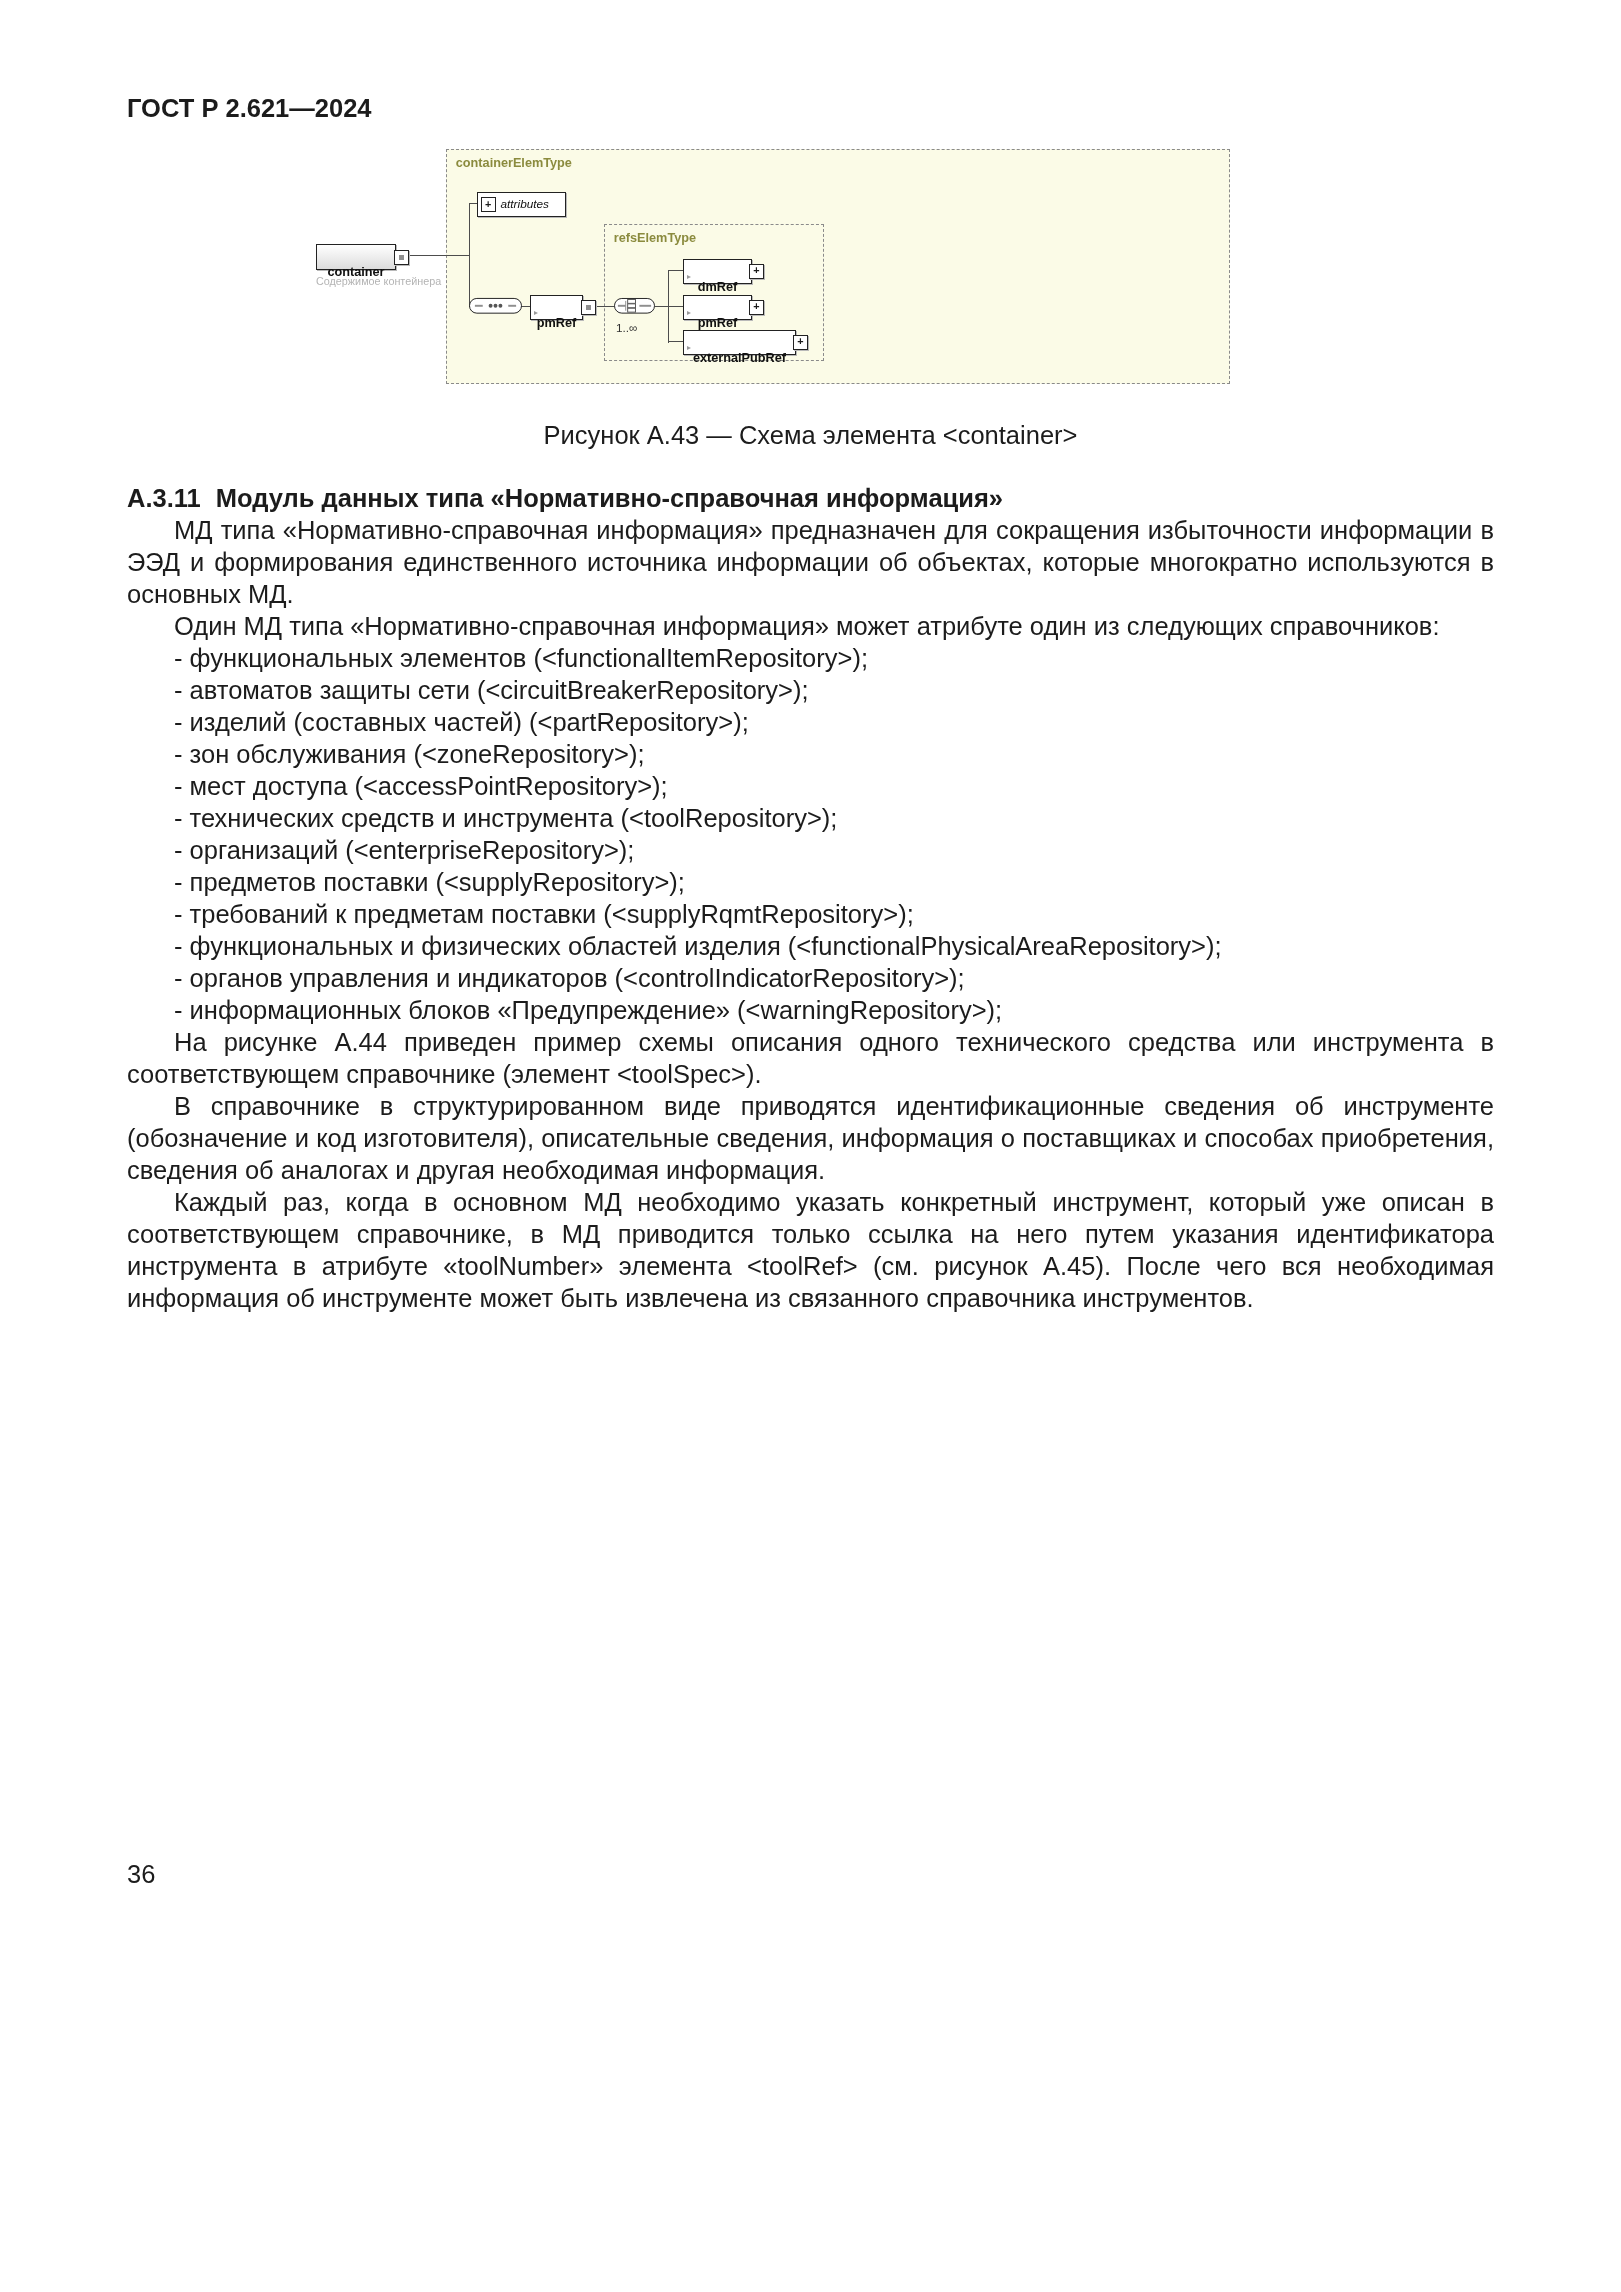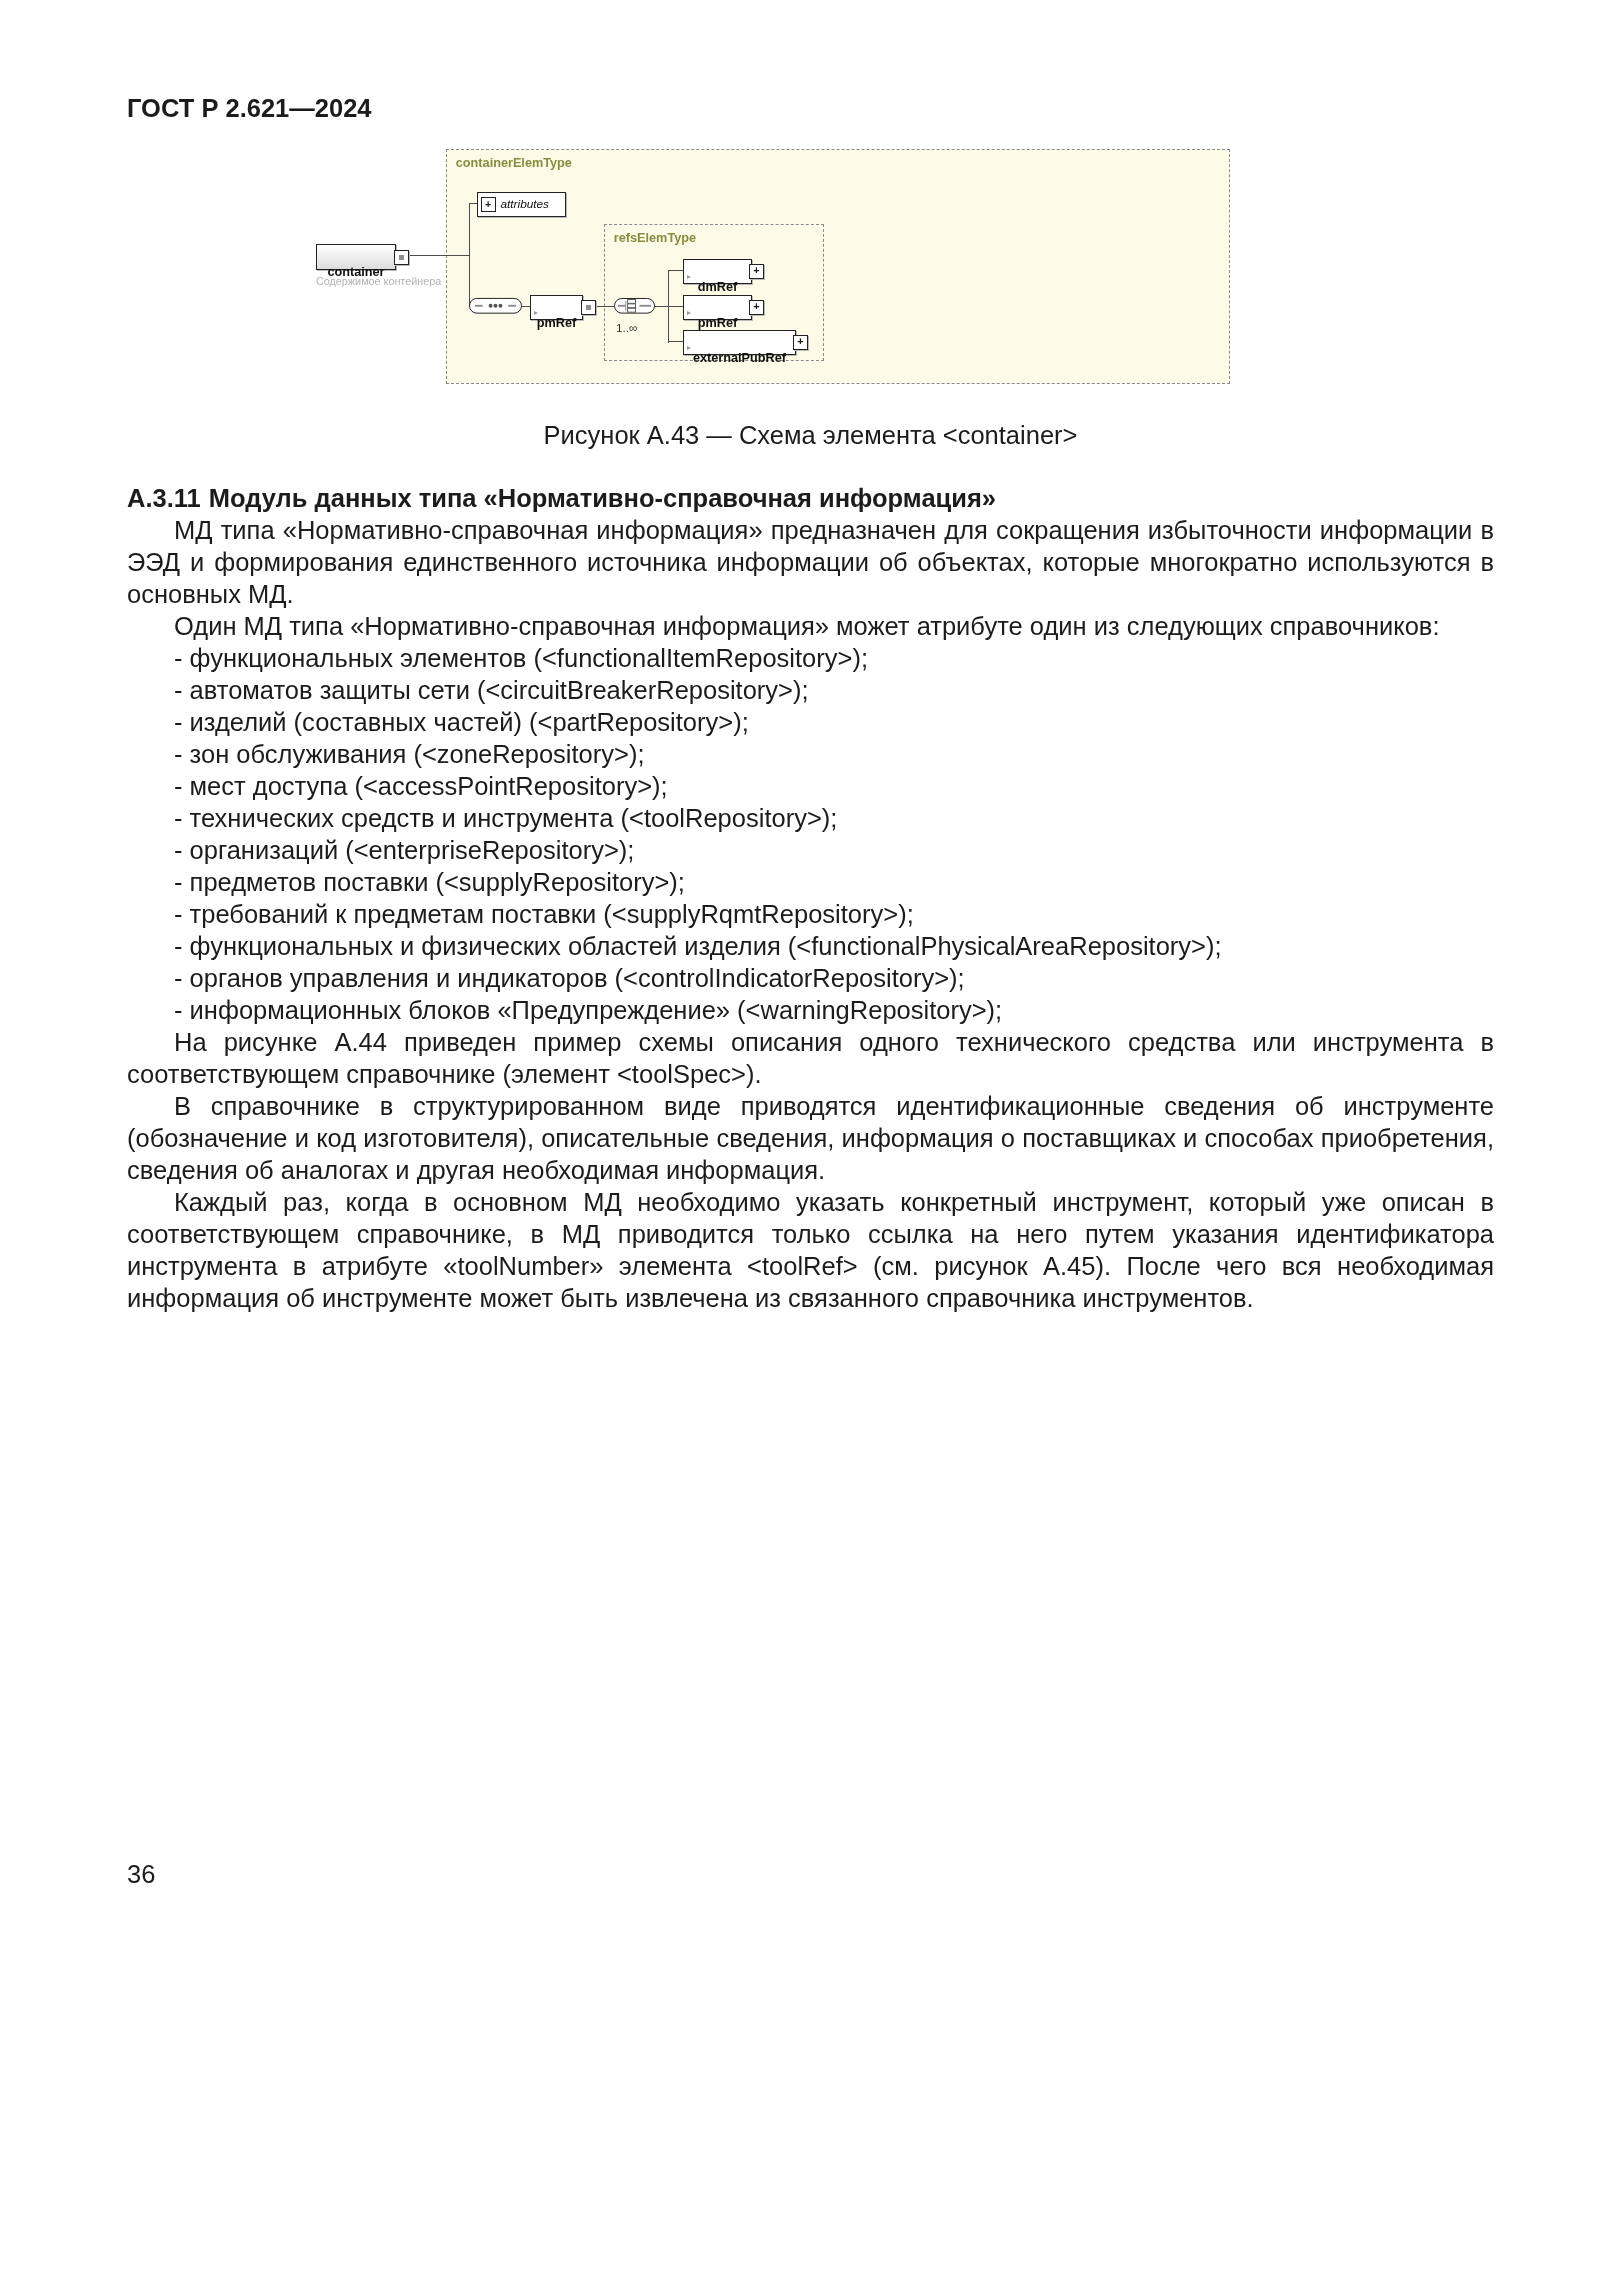--- a/index.html
+++ b/index.html
@@ -47,21 +47,21 @@
   }
   .attrlabel { font-size: 11.8px; font-style: italic; color: #111; }
   .nodecaption { position: absolute; font-size: 10.8px; color: #b4b4b4; white-space: nowrap; }
   .occ { position: absolute; font-size: 11.8px; color: #333; }
   .icon { position: absolute; }
 
   
   .content { position: absolute; left: 127px; top: 482px; width: 1367px; font-size: 25.5px; line-height: 32px; }
   .content p { margin: 0; }
   .heading { font-weight: bold; margin-left: 47px; }
-  .heading .t2 { margin-left: 8px; }
+  .heading .t2 { margin-left: 15px; }
   .para { text-align: justify; text-indent: 47px; }
   .li { padding-left: 47px; }
 </style>
 </head>
 <body>
 
 <div class="page">
 
   <div class="doc-header">ГОСТ Р 2.621—2024</div>
 

